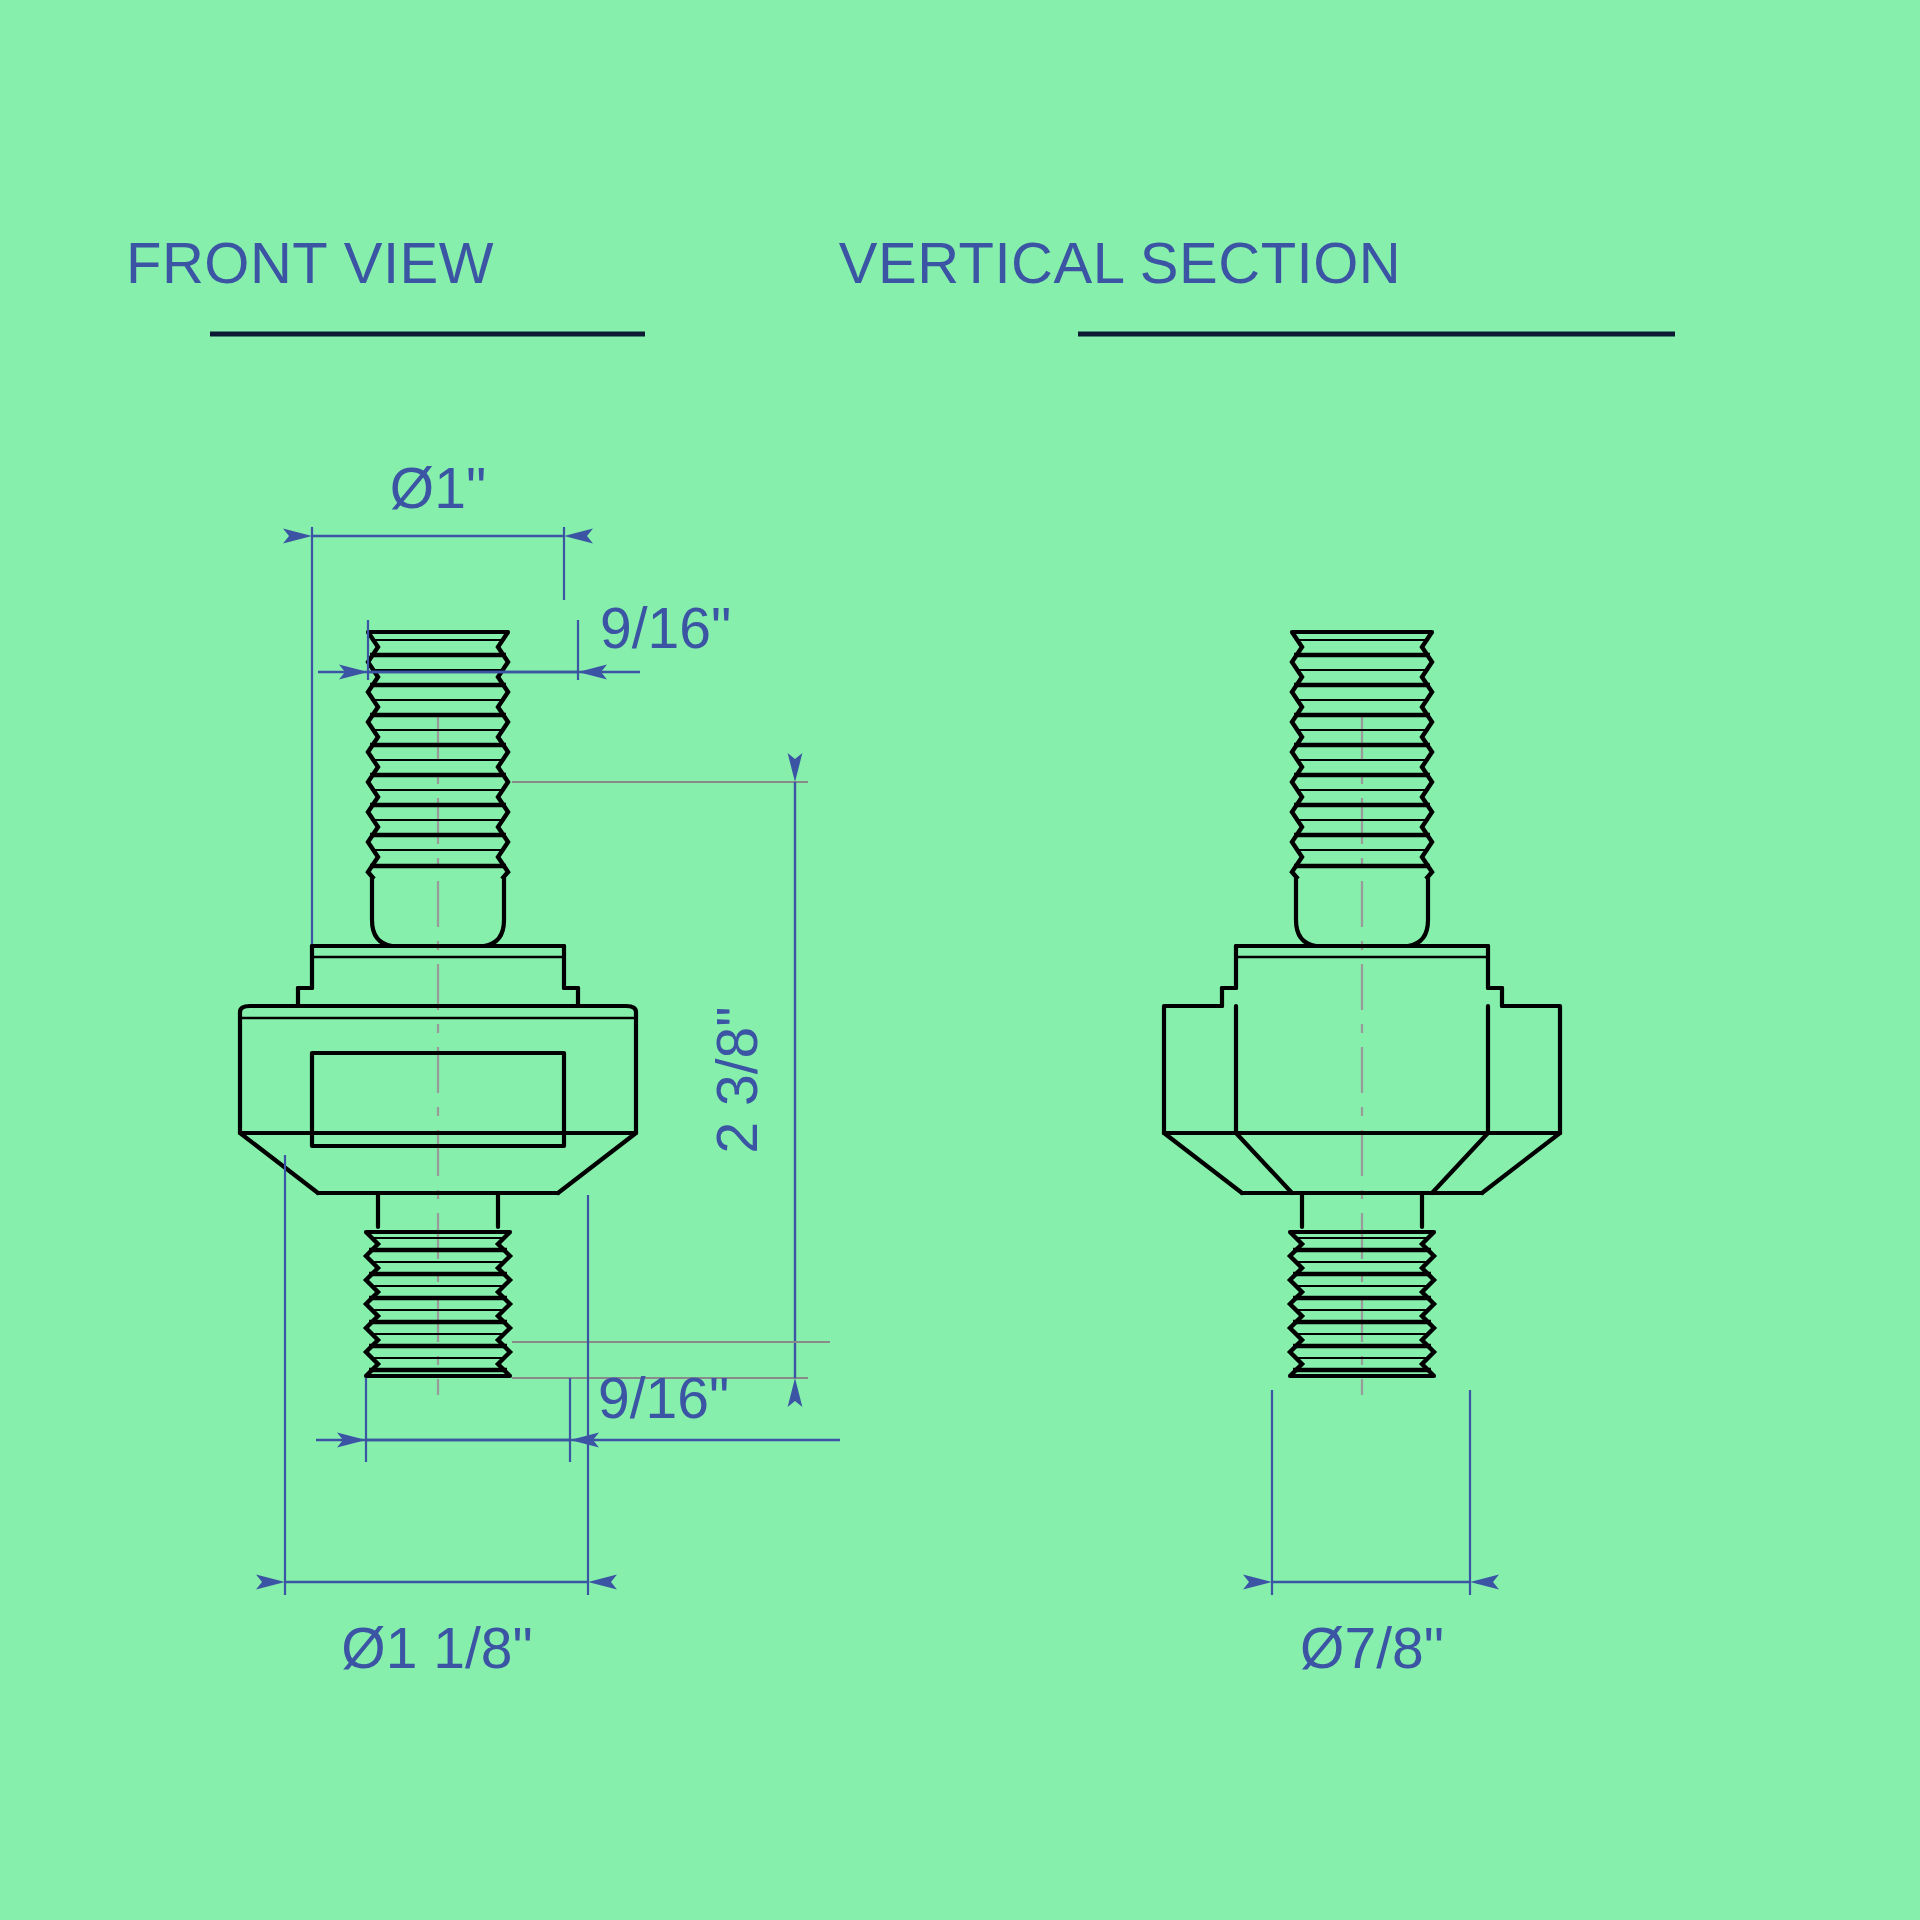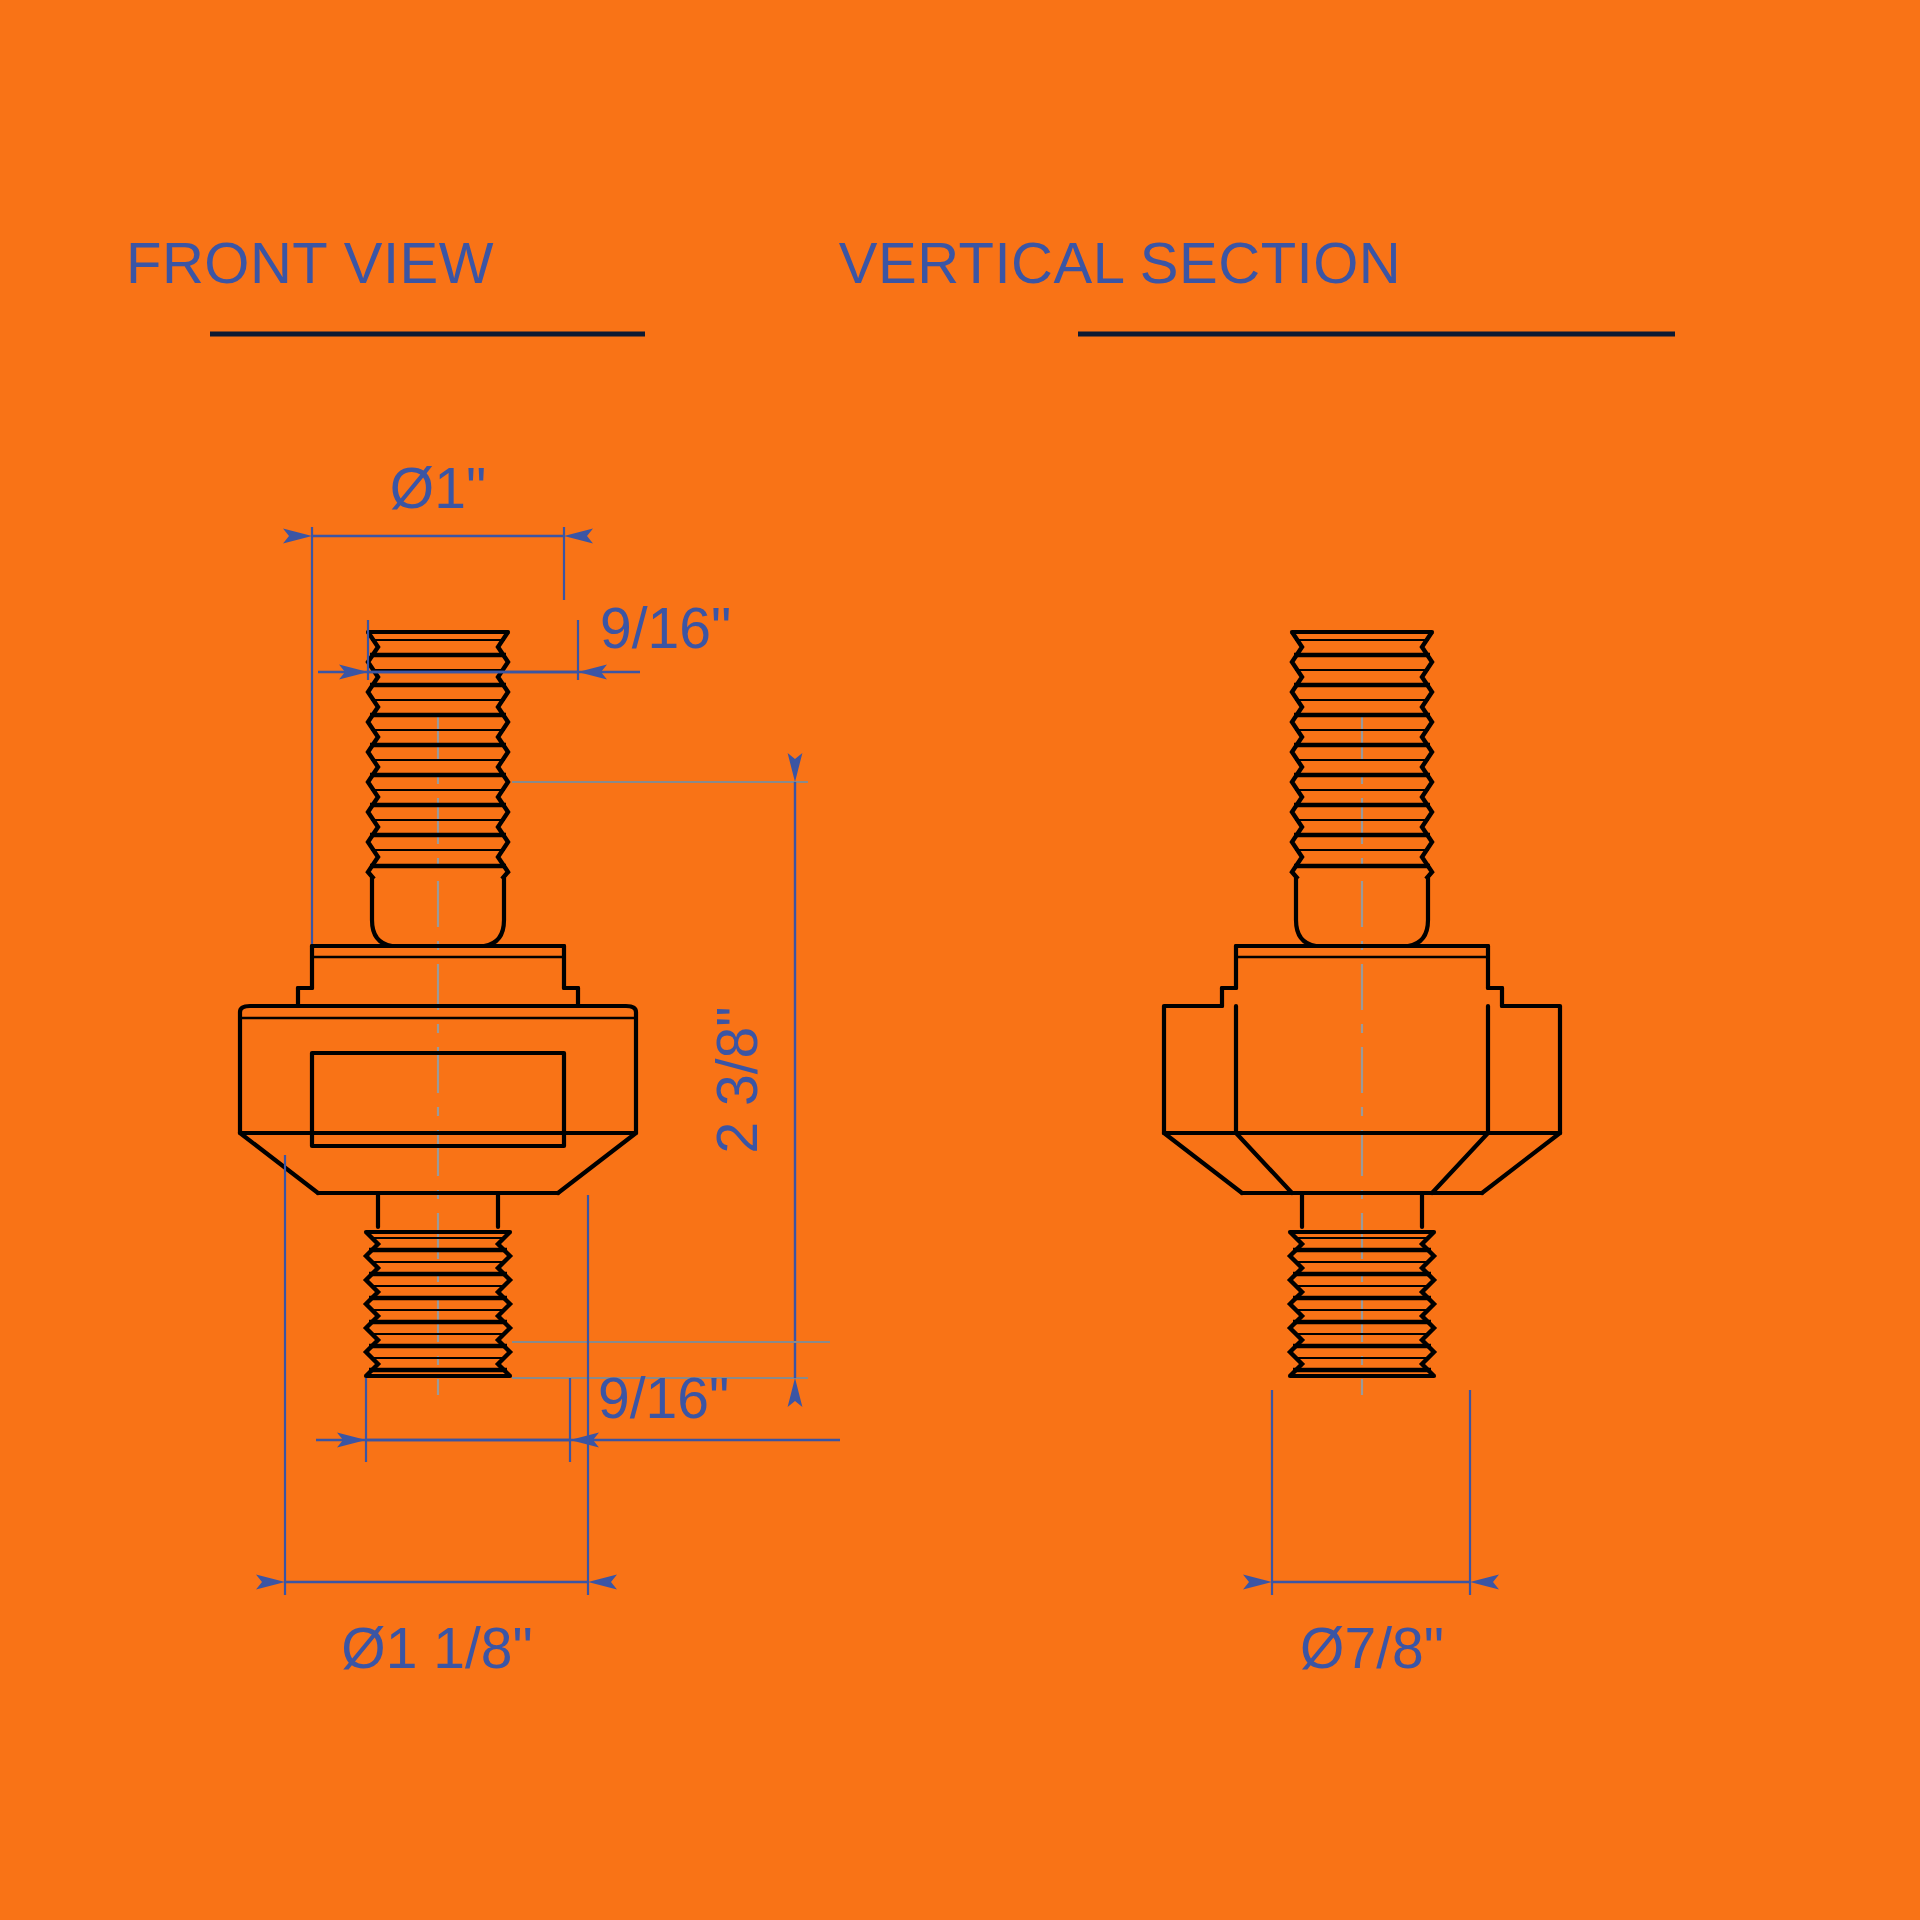--- a/index.html
+++ b/index.html
@@ -10,21 +10,21 @@
   body {
     width: 1920px;
     height: 1920px;
     font-family: "Liberation Sans", sans-serif;
     overflow: hidden;
   }
   #drawing-root {
     position: relative;
     width: 1920px;
     height: 1920px;
-    background: #f97316;
+    background: #86efac;
   }
   svg.sheet {
     position: absolute;
     top: 0;
     left: 0;
     width: 1920px;
     height: 1920px;
     display: block;
   }
   text {

